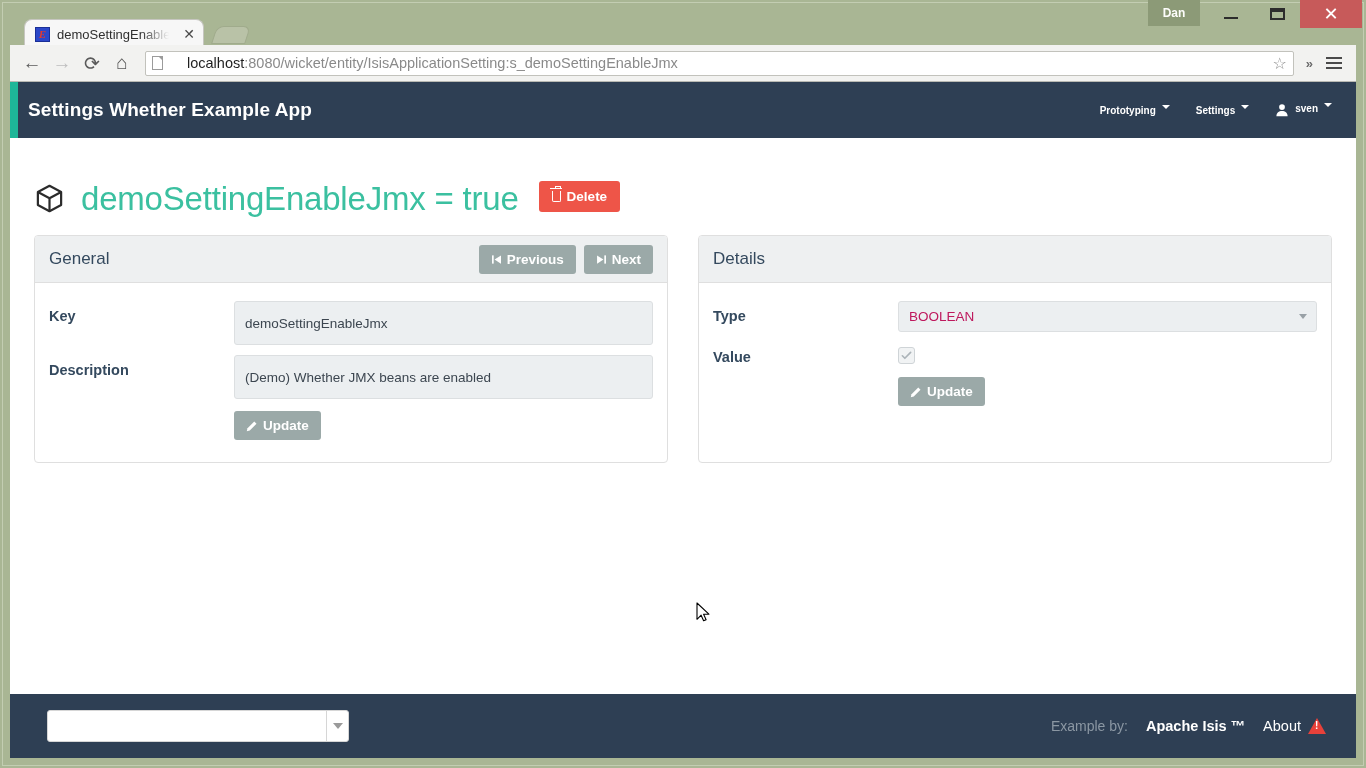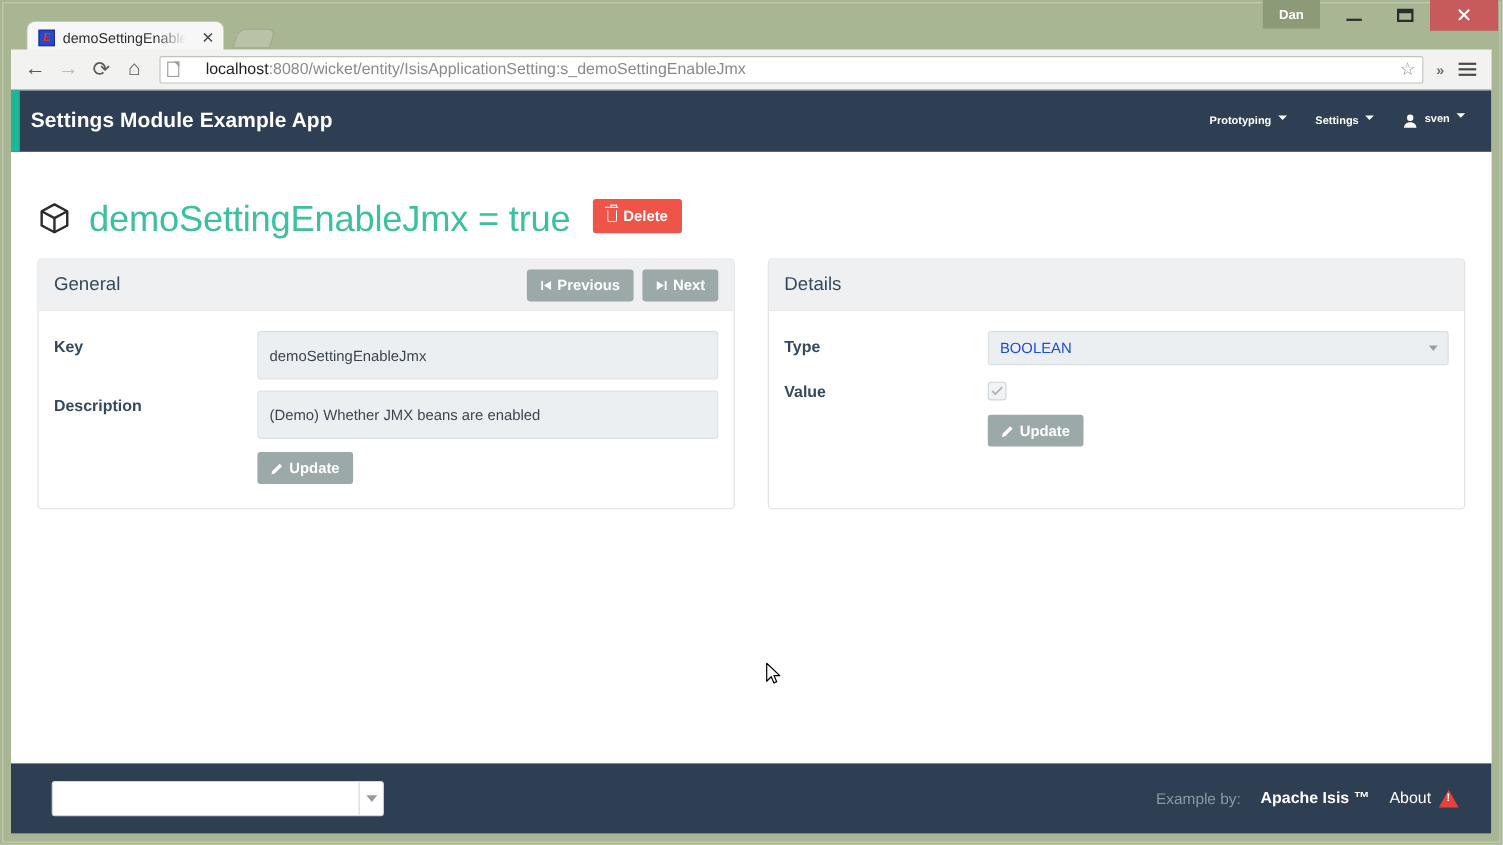--- a/index.html
+++ b/index.html
@@ -392,21 +392,21 @@
   }
   .select-box {
     background: #eceff1;
     border: 1px solid #dcdfe1;
     border-radius: 3px;
     height: 31px;
     display: flex;
     align-items: center;
     padding: 0 10px;
     font-size: 13.5px;
-    color: #1d4ed8;
+    color: #be185d;
     position: relative;
   }
   .select-caret {
     position: absolute;
     right: 9px;
     width: 0; height: 0;
     border-left: 4px solid transparent;
     border-right: 4px solid transparent;
     border-top: 5px solid #98a0a6;
   }
@@ -547,21 +547,21 @@
         <i></i>
         <i></i>
         <i></i>
       </div>
   </div>
 
   <div class="viewport">
 
     <div class="app-header">
       <div class="accent-bar"></div>
-      <div class="brand">Settings Module Example App</div>
+      <div class="brand">Settings Whether Example App</div>
       <div class="nav-right">
         <div class="nav-item">
           <span>Prototyping</span>
           <span class="caret"></span>
         </div>
         <div class="nav-item">
           <span>Settings</span>
           <span class="caret"></span>
         </div>
         <div class="nav-item">

